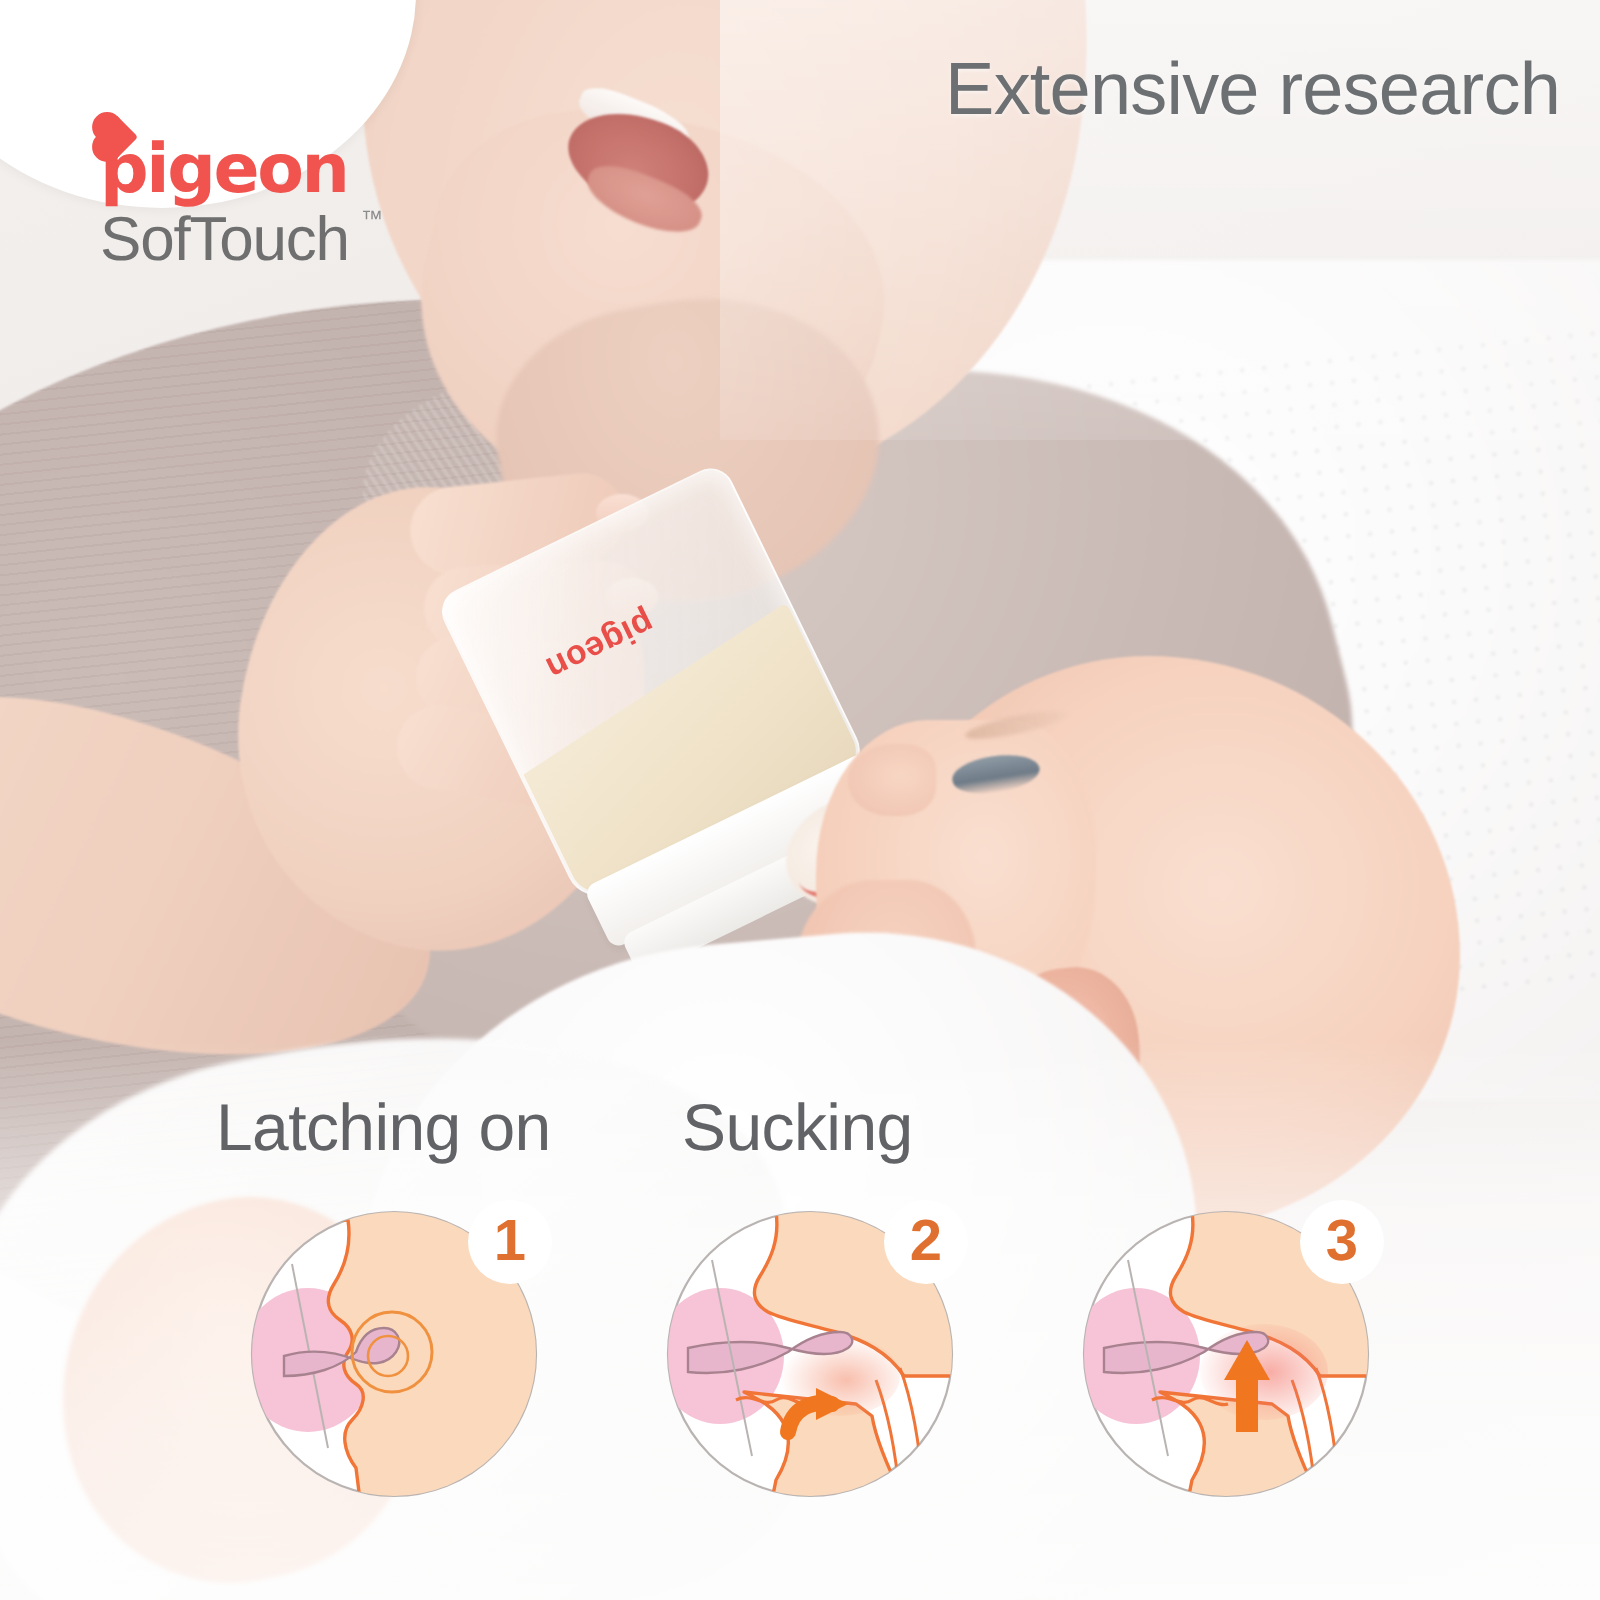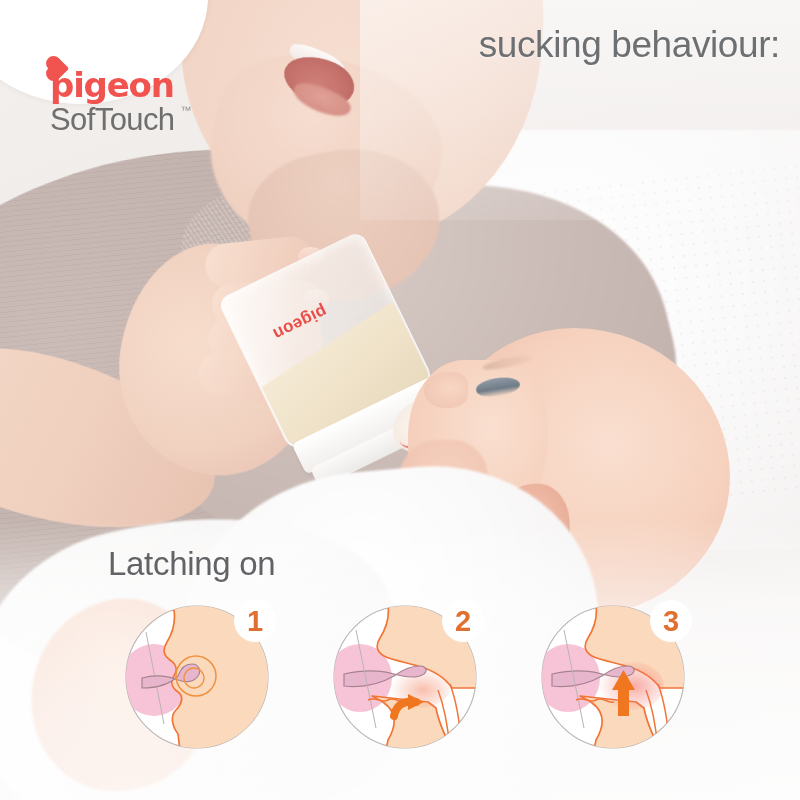--- a/index.html
+++ b/index.html
@@ -430,25 +430,26 @@
       <span class="logo-heart"></span>
       <span>pigeon</span>
     </div>
     <div class="logo-soft">
       <span>SofTouch</span>
       <span class="logo-tm">™</span>
     </div>
   </div>
 
   <div class="headline">
-    <div>sucking behaviour:</div>
+    <div>Extensive research</div>
   </div>
 
   <div class="steps">
     <div class="step-label sl-1">Latching on</div>
+    <div class="step-label sl-2">Sucking</div>
   </div>
 
   <div class="diagrams">
 
     <div class="diagram d-1">
       <svg width="146" height="146" viewBox="0 0 146 146">
         <defs>
           <clipPath id="c1">
               <circle cx="73" cy="73" r="71"></circle>
             </clipPath>

